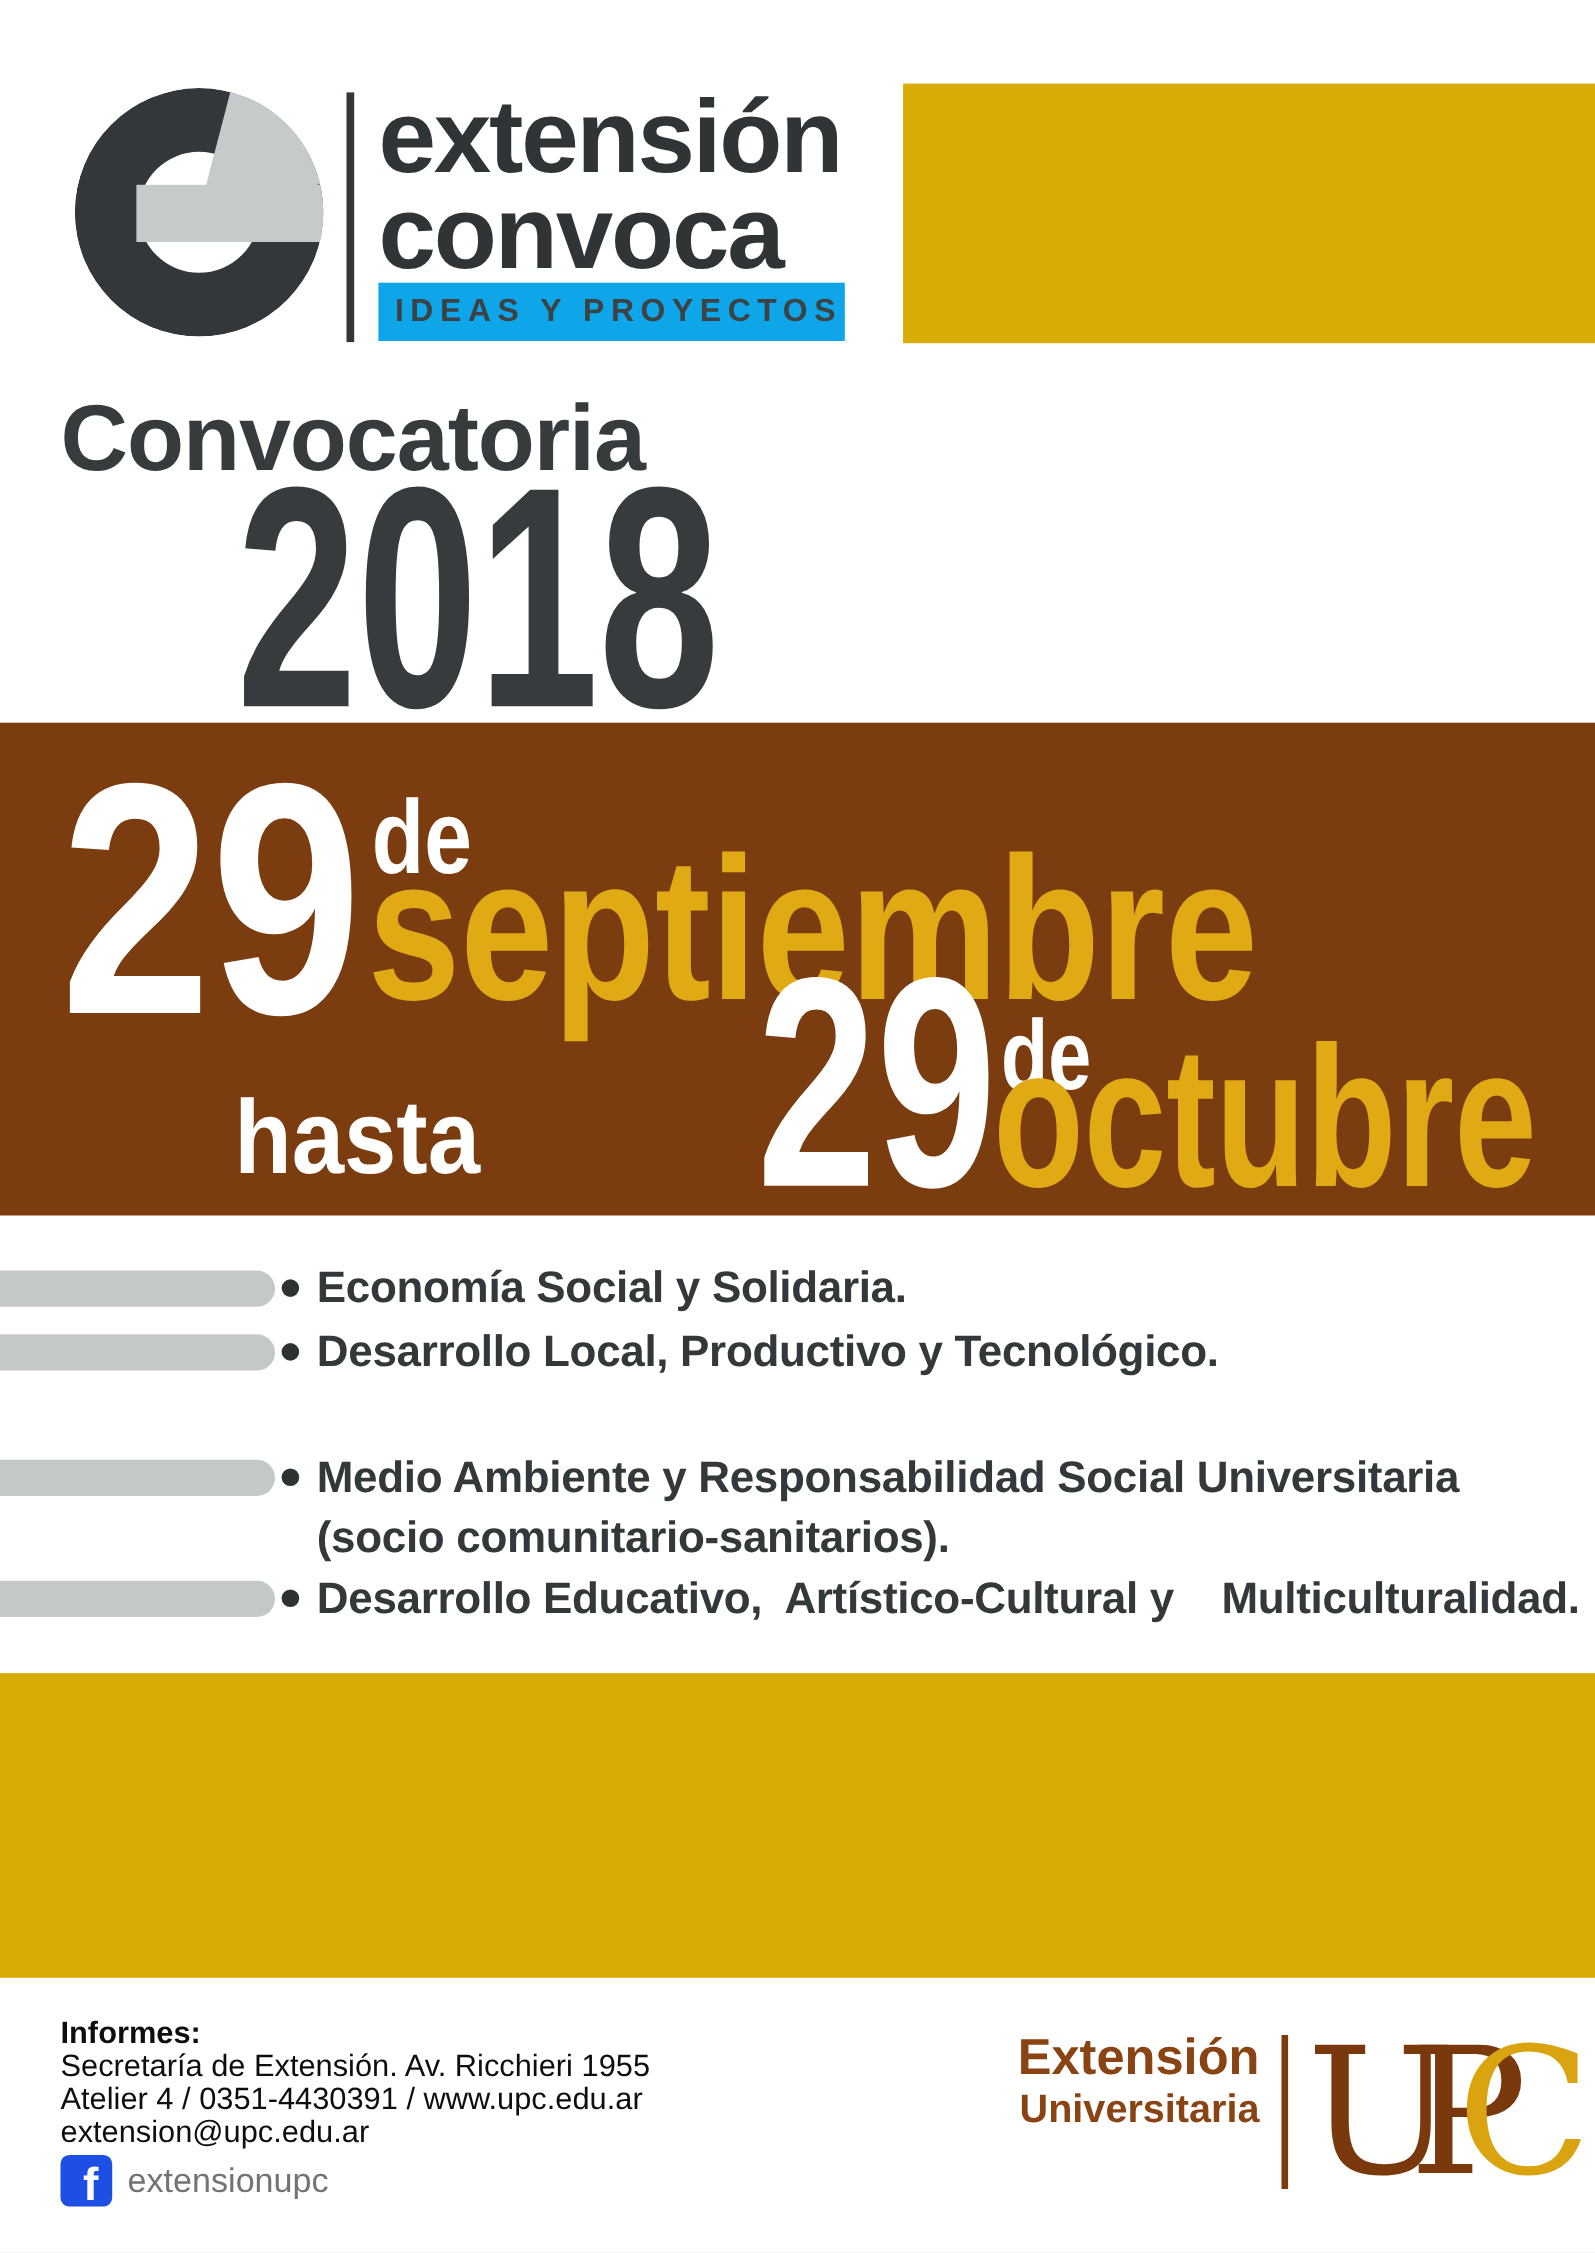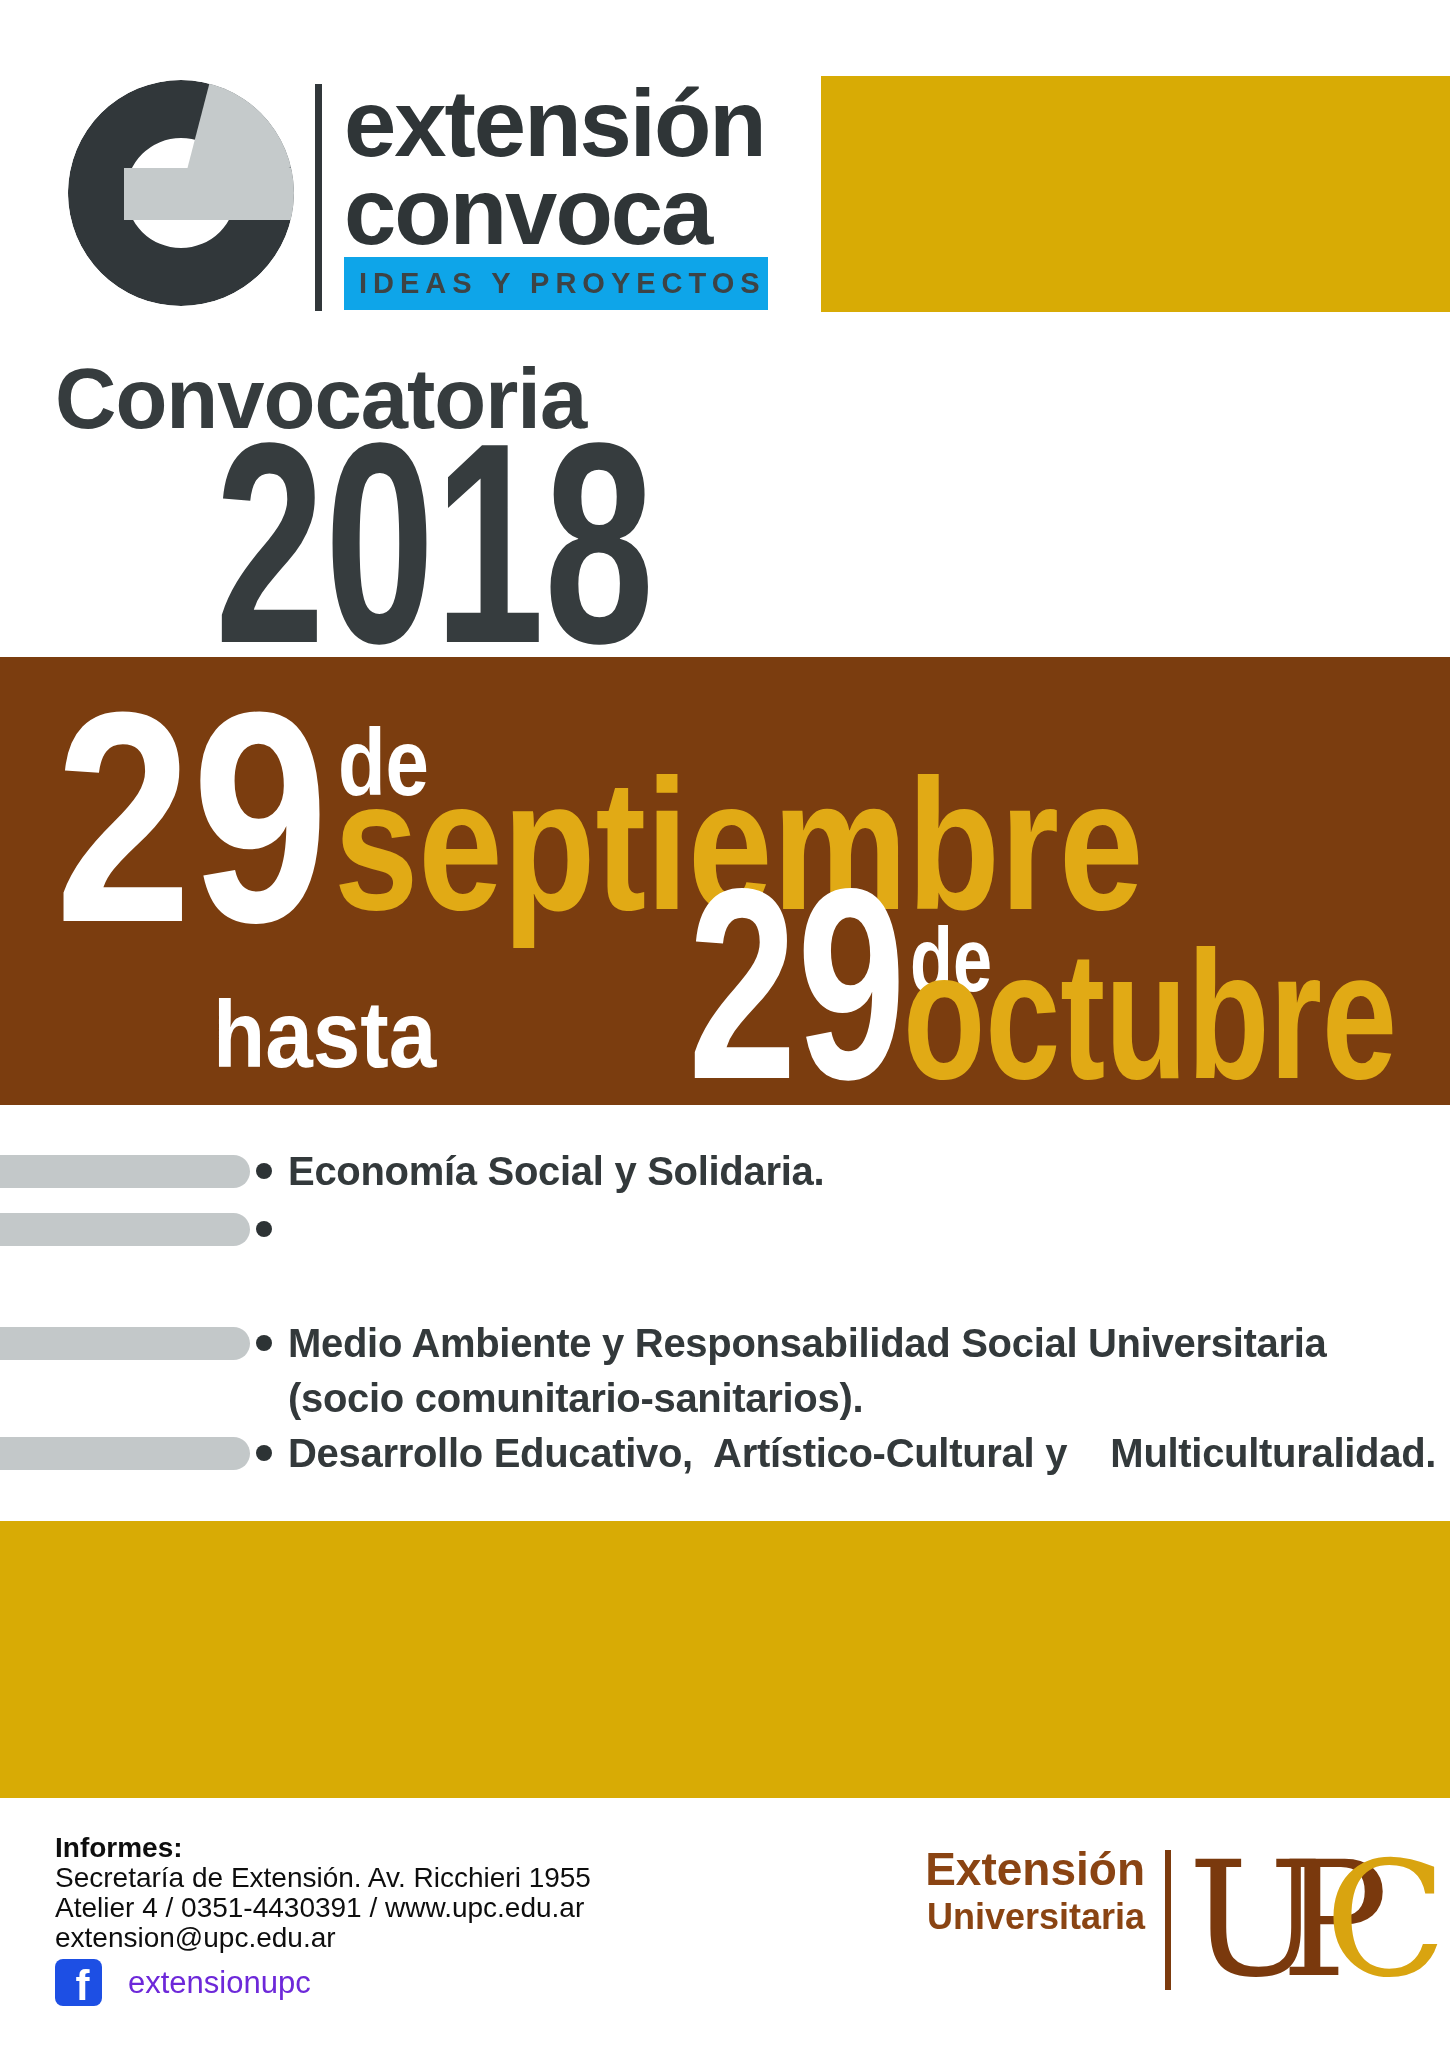--- a/index.html
+++ b/index.html
@@ -53,21 +53,21 @@
   #midYellow{left:0;top:1521px;width:1450px;height:277px;background:#d8ab05;}
 
   
   #infoBlock{left:55px;top:1833px;color:#0e0e0e;}
   .info-title{font-size:28px;font-weight:bold;line-height:30px;}
   .info-line{font-size:28px;line-height:30px;}
   #fbRow{display:flex;align-items:center;margin-top:6px;}
   #fbIcon{width:47px;height:47px;border-radius:8px;background:#1d4fe4;overflow:hidden;
           display:flex;align-items:flex-end;justify-content:center;}
   #fbIcon span{color:#fff;font-weight:bold;font-size:42px;line-height:40px;margin-left:8px;}
-  #fbHandle{margin-left:26px;font-size:31px;color:#6d28d9;}
+  #fbHandle{margin-left:14px;font-size:31px;color:#737373;}
 
   #secBlock{left:645px;top:1846px;width:500px;text-align:right;color:#8a4413;}
   .sec1{font-size:36px;line-height:42px;font-weight:400;}
   .sec2{font-size:46px;line-height:47px;font-weight:bold;}
   .sec3{font-size:36px;line-height:48px;font-weight:bold;}
   #footDivider{left:1165px;top:1850px;width:6px;height:140px;background:#7c3b0e;}
   #upcLogo{left:1188px;top:1840px;font-family:"DejaVu Serif",serif;font-size:160px;line-height:160px;white-space:nowrap;}
   .upcU{color:#7a390d;}
   .upcP{color:#7a390d;margin-left:-42px;}
   .upcC{color:#d9a410;margin-left:-64px;}
@@ -116,20 +116,21 @@
   </div>
 
   <div class="abs topicRow" style="top:1146px">
     <div class="tbar"></div>
     <div class="tdot"></div>
     <div class="tlabel">Economía Social y Solidaria.</div>
   </div>
   <div class="abs topicRow" style="top:1204px">
     <div class="tbar"></div>
     <div class="tdot"></div>
+    <div class="tlabel">Desarrollo Local, Productivo y Tecnológico.</div>
   </div>
   <div class="abs topicRow" style="top:1318px">
     <div class="tbar"></div>
     <div class="tdot"></div>
     <div class="tlabel">Medio Ambiente y Responsabilidad Social Universitaria</div>
   </div>
   <div class="abs" id="topicCont">
     <div class="tlabel">(socio comunitario-sanitarios).</div>
   </div>
   <div class="abs topicRow" style="top:1428px">

